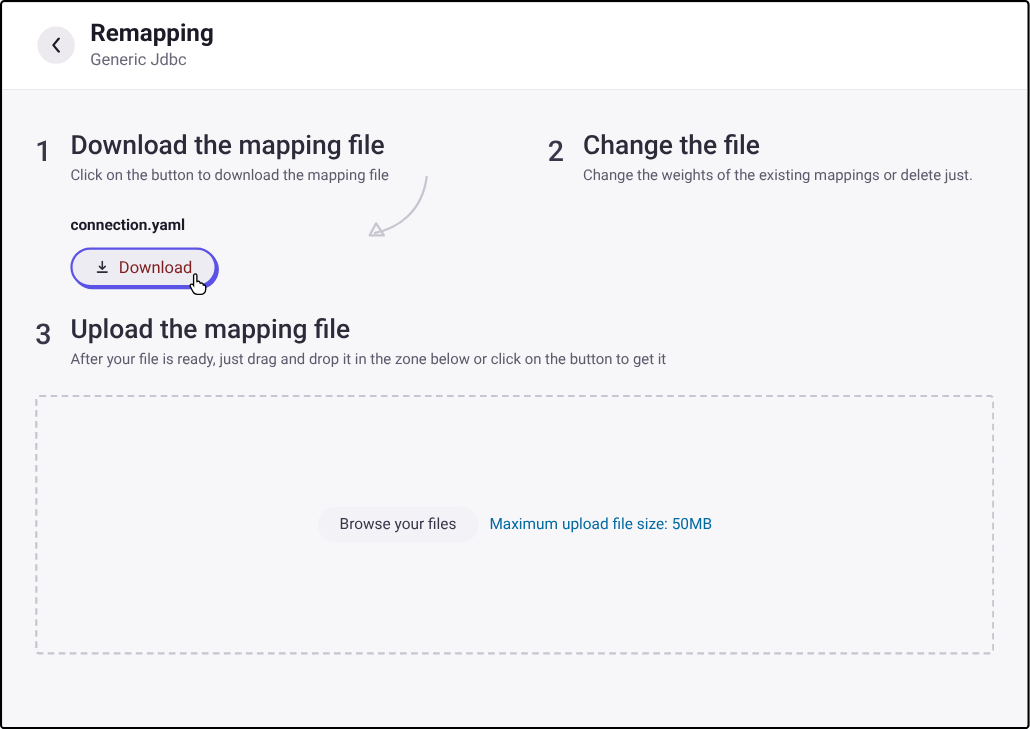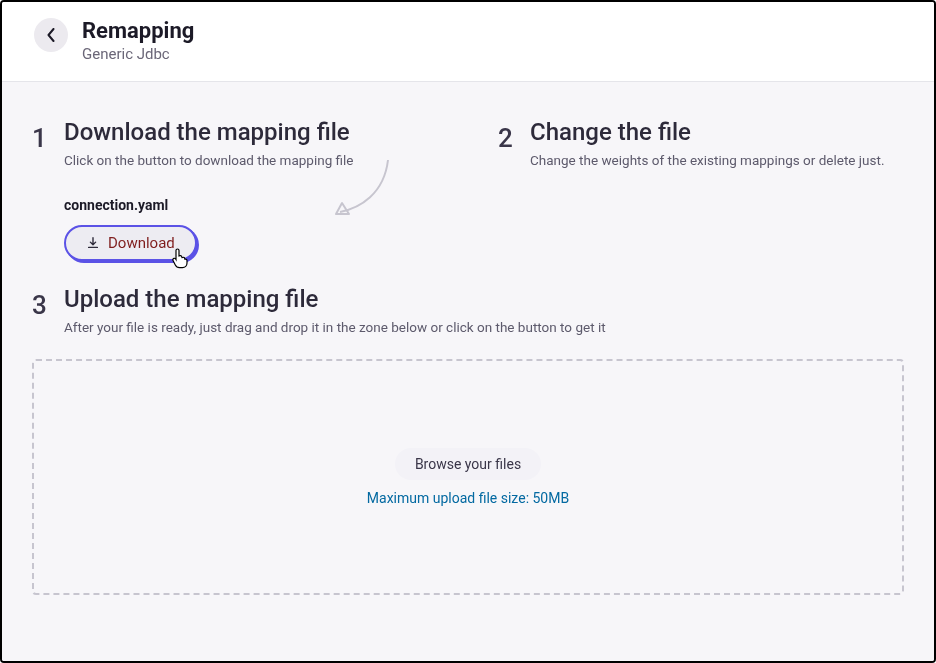--- a/index.html
+++ b/index.html
@@ -7,21 +7,21 @@
       font-family: -apple-system, BlinkMacSystemFont, "Segoe UI", Roboto, Helvetica, Arial, sans-serif;
       background: #fff;
       width: 936px;
       height: 663px;
       border: 2px solid #000;
       border-radius: 4px;
       overflow: hidden;
     }
     .header {
       display: flex;
-      align-items: flex-start;
+      align-items: center;
       gap: 14px;
       padding: 16px 28px 18px 32px;
       border-bottom: 1px solid #e5e5ea;
       background: #fff;
     }
     .back-btn {
       width: 34px; height: 34px;
       border-radius: 50%;
       background: #eceaef;
       display: flex; align-items: center; justify-content: center;
@@ -79,21 +79,21 @@
     }
     .arrow-annot {
       position: absolute; left: 290px; top: 38px; pointer-events: none;
     }
     .step3 { display: flex; gap: 16px; align-items: flex-start; margin-top: 10px; margin-bottom: 22px; }
     .step3 .step-body { max-width: 560px; }
     .dropzone {
       border: 2px dashed #c7c5cf;
       border-radius: 4px;
       height: 236px;
-      display: flex; flex-direction: column; align-items: center; justify-content: center;
+      display: flex; flex-direction: row; align-items: center; justify-content: center;
       gap: 10px;
     }
     .browse-btn {
       padding: 8px 20px;
       background: #f3f2f7;
       border-radius: 22px;
       font-size: 14px; color: #3a3649;
       cursor: pointer;
     }
     .max-text { font-size: 14px; color: #0369a1; }

